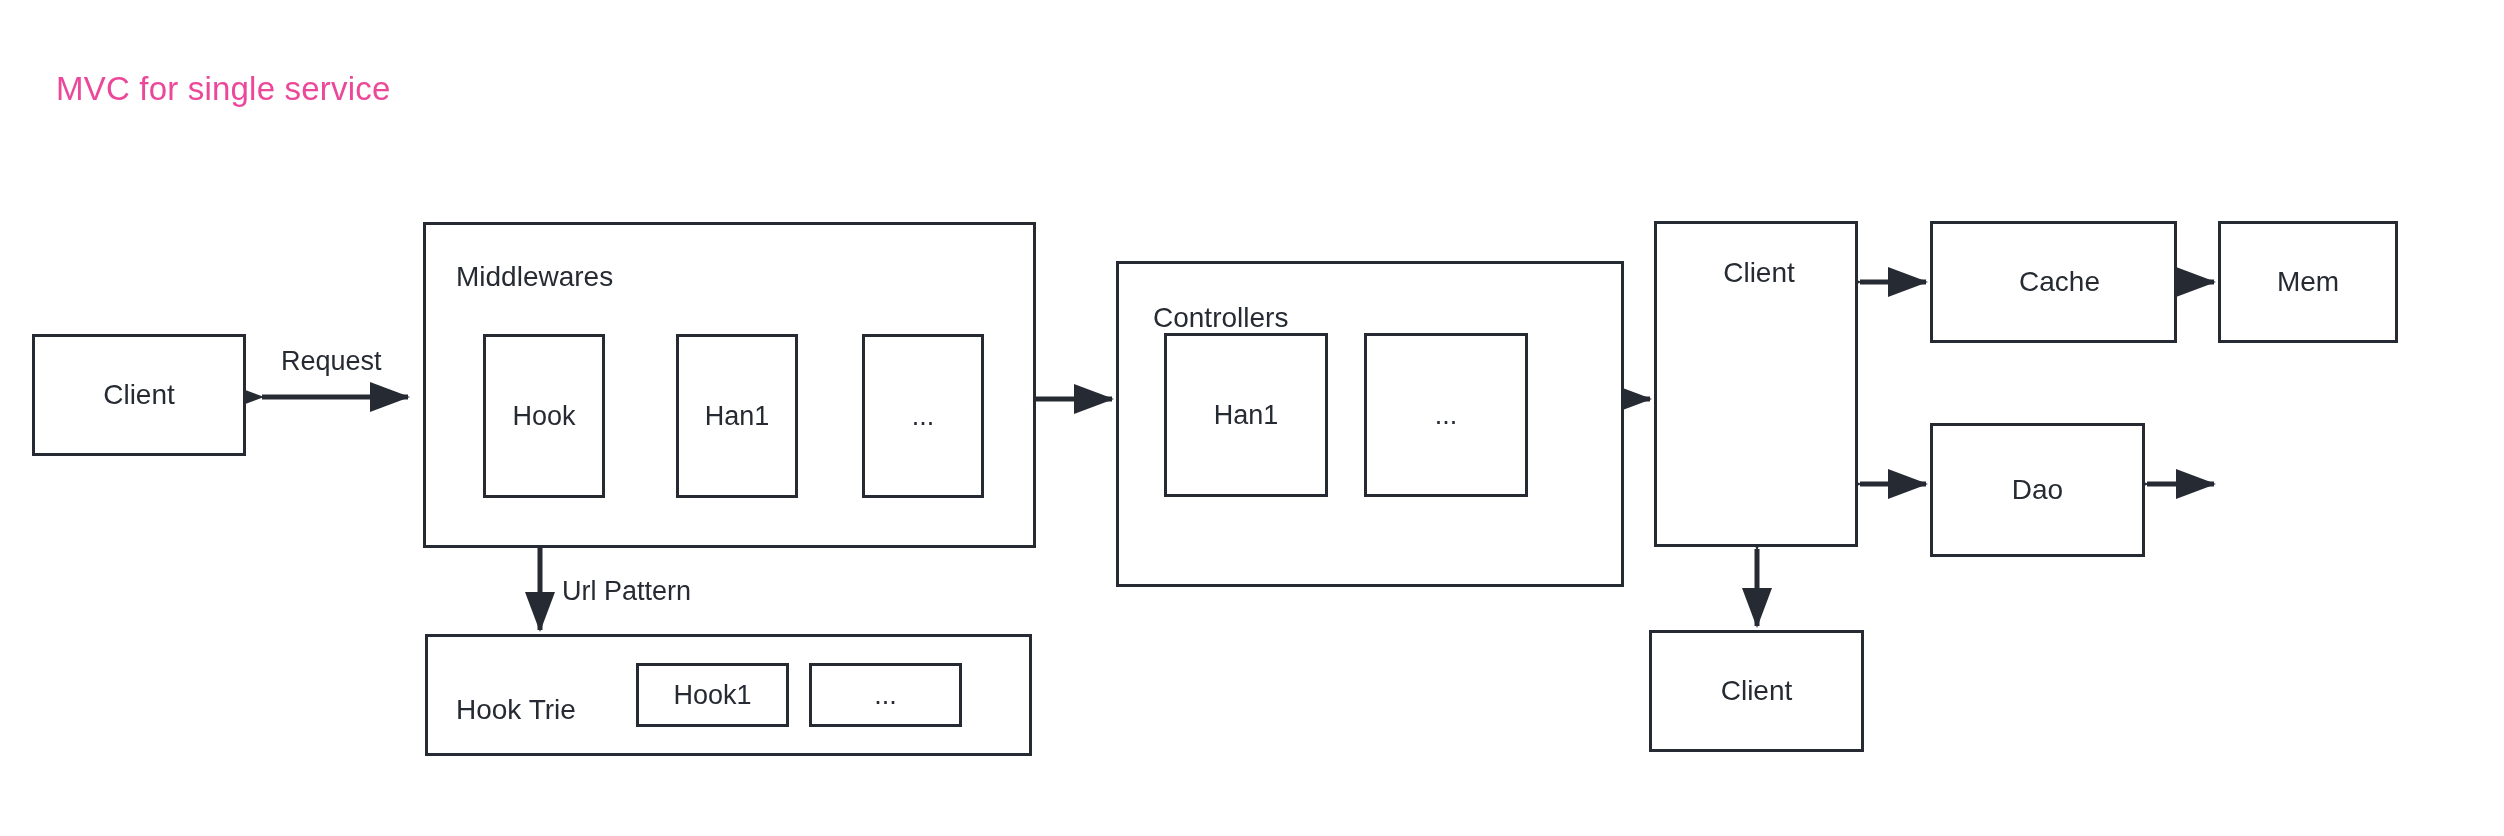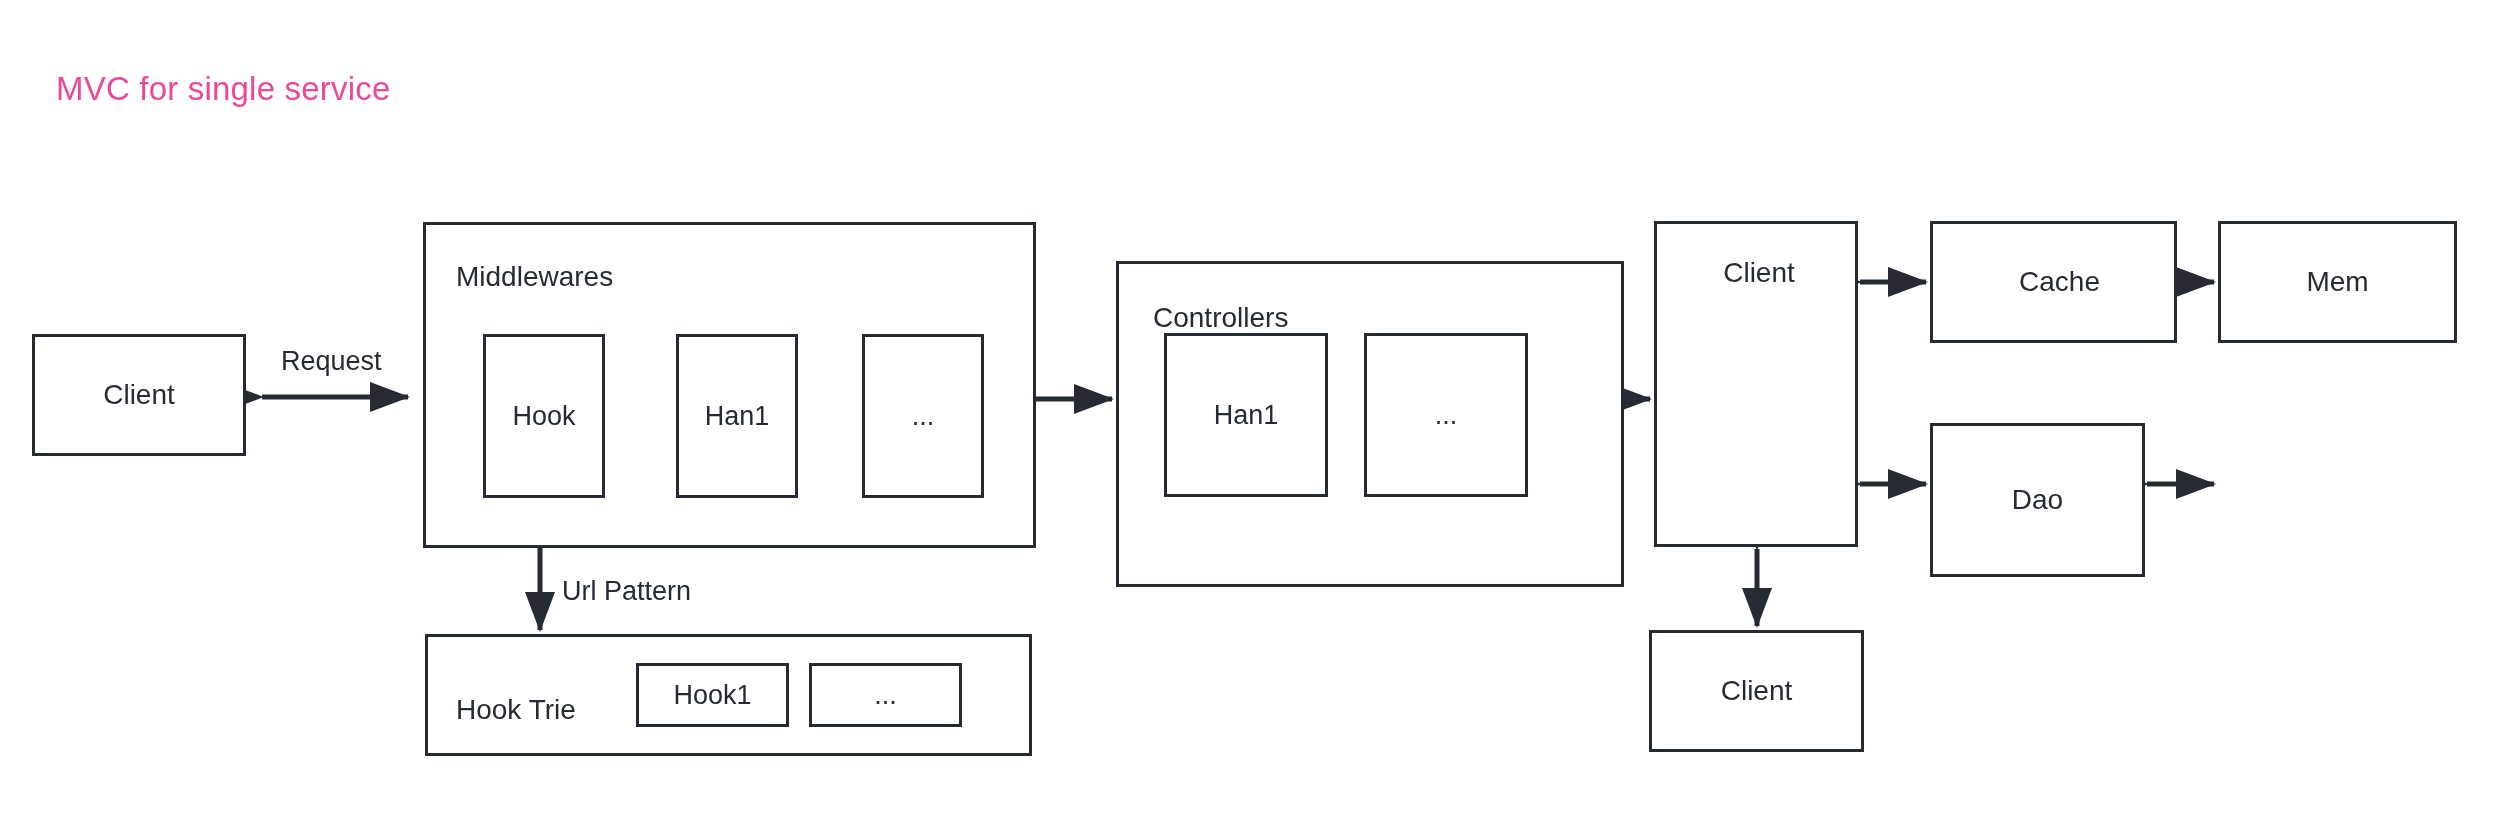--- a/index.html
+++ b/index.html
@@ -87,25 +87,25 @@
     <div class="ctr t27">...</div>
   </div>
 
   <div class="node" style="left:1654px;top:221px;width:204px;height:326px;">
     <div class="lbl t28" style="left:0;top:33px;width:204px;text-align:center;">Client</div>
   </div>
 
   <div class="node" style="left:1930px;top:221px;width:247px;height:122px;padding-left:12px;">
     <div class="ctr t28">Cache</div>
   </div>
-  <div class="node" style="left:2218px;top:221px;width:239px;height:122px;">
+  <div class="node" style="left:2218px;top:221px;width:180px;height:122px;">
     <div class="ctr t28">Mem</div>
   </div>
 
-  <div class="node" style="left:1930px;top:423px;width:215px;height:154px;">
+  <div class="node" style="left:1930px;top:423px;width:215px;height:134px;">
     <div class="ctr t28">Dao</div>
   </div>
 
   <div class="node" style="left:1649px;top:630px;width:215px;height:122px;">
     <div class="ctr t28">Client</div>
   </div>
 
   <div class="lbl t27" style="left:562px;top:576px;">Url Pattern</div>
 
   <div class="node" style="left:425px;top:634px;width:607px;height:122px;">

